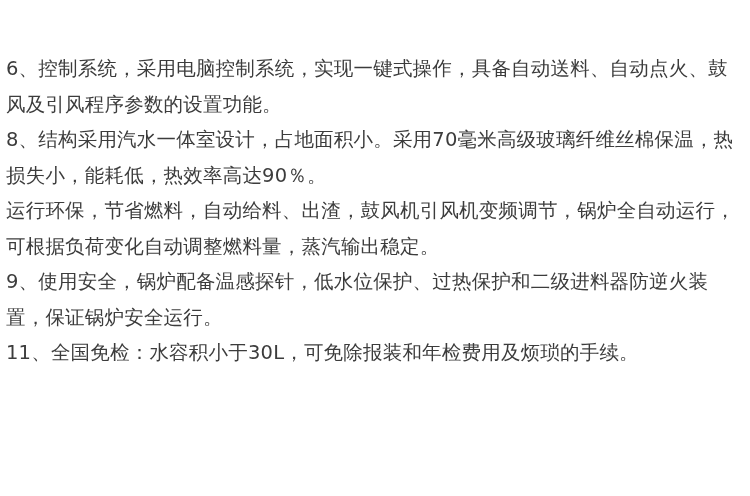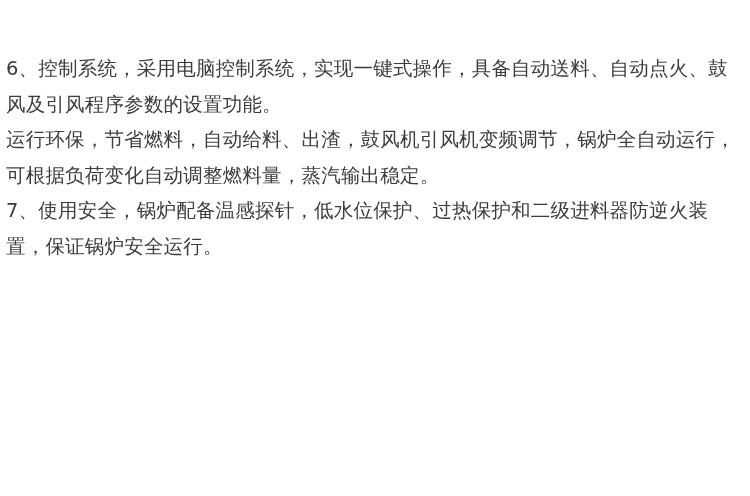--- a/index.html
+++ b/index.html
@@ -31,15 +31,17 @@
     margin: 0;
     white-space: pre-wrap;
     word-break: break-all;
   }
 </style>
 </head>
 <body>
 
 <div class="page">
   <p class="para">6、控制系统，采用电脑控制系统，实现一键式操作，具备自动送料、自动点火、鼓风及引风程序参数的设置功能。</p>
+  <p class="para">8、结构采用汽水一体室设计，占地面积小。采用70毫米高级玻璃纤维丝棉保温，热损失小，能耗低，热效率高达90％。</p>
   <p class="para">运行环保，节省燃料，自动给料、出渣，鼓风机引风机变频调节，锅炉全自动运行，可根据负荷变化自动调整燃料量，蒸汽输出稳定。</p>
-  <p class="para">7、使用安全，锅炉配备温感探针，低水位保护、过热保护和二级进料器防逆火装置，保证锅炉安全运行。</p>
+  <p class="para">9、使用安全，锅炉配备温感探针，低水位保护、过热保护和二级进料器防逆火装置，保证锅炉安全运行。</p>
+  <p class="para">11、全国免检：水容积小于30L，可免除报装和年检费用及烦琐的手续。</p>
 </div>
 
 </body></html>

